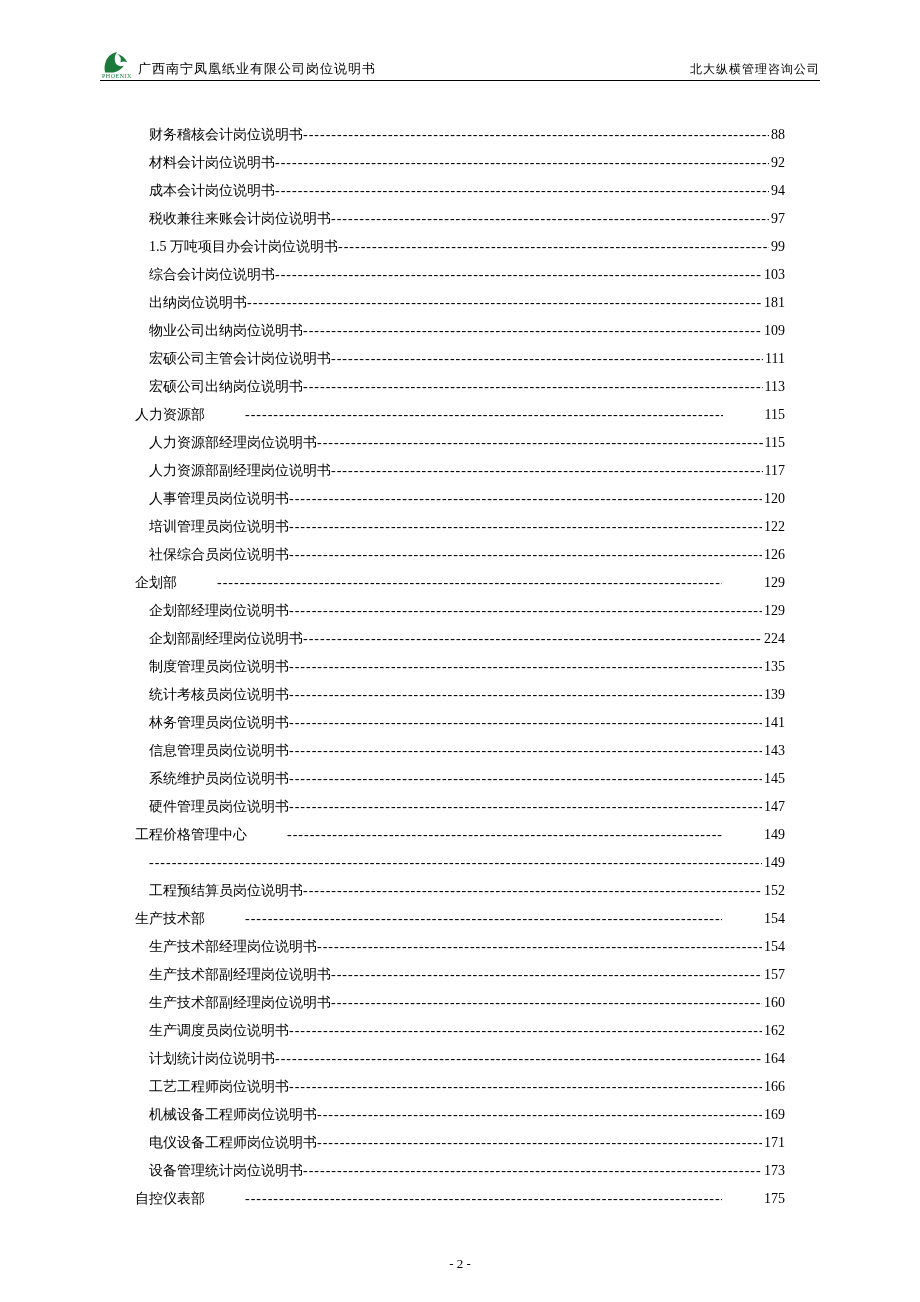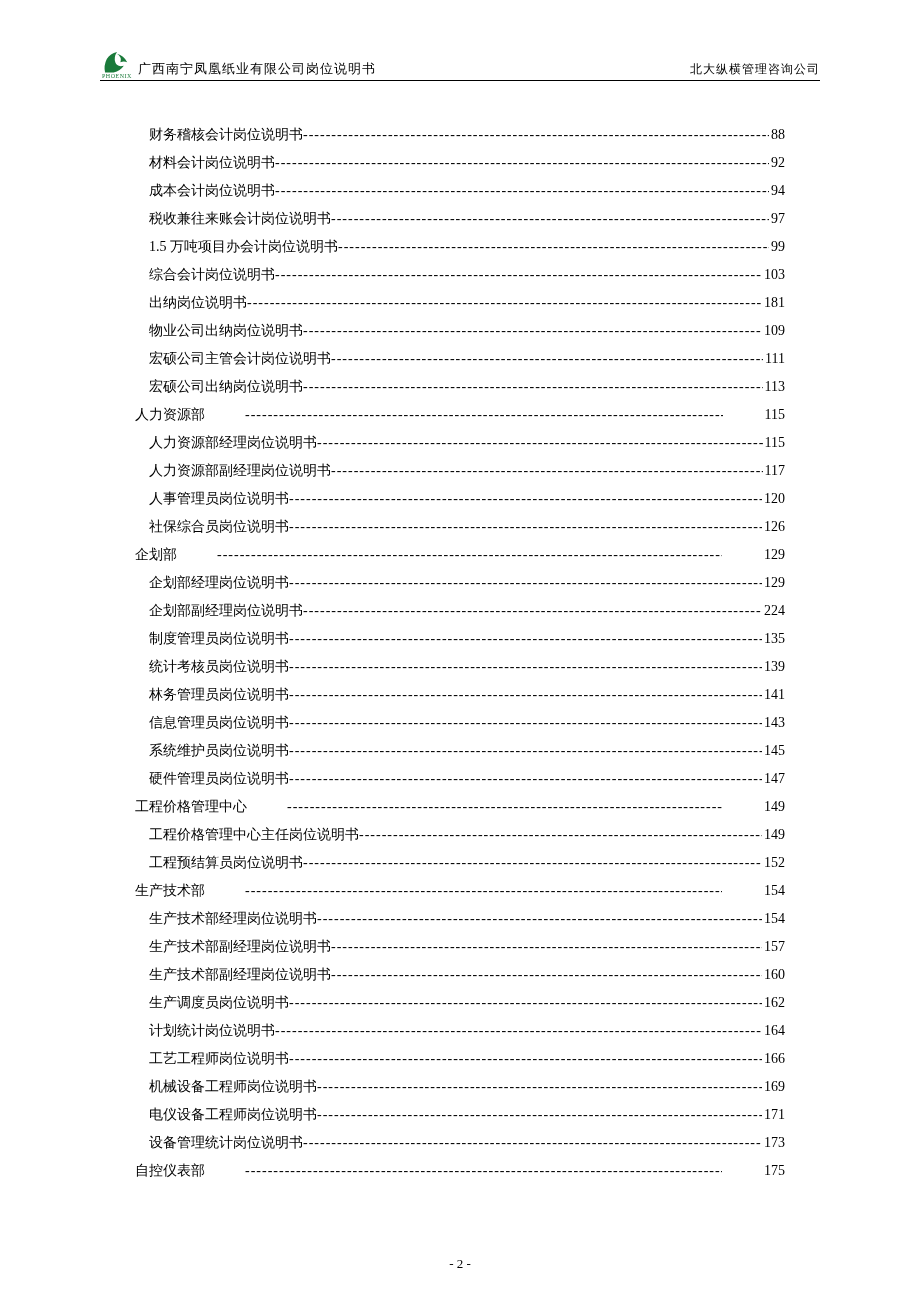--- a/index.html
+++ b/index.html
@@ -166,20 +166,25 @@
         <span class="toc-title">人力资源部副经理岗位说明书 </span>
         <span class="toc-leader"></span>
         <span class="toc-page">117</span>
       </div>
       <div class="toc-entry level-2">
         <span class="toc-title">人事管理员岗位说明书 </span>
         <span class="toc-leader"></span>
         <span class="toc-page">120</span>
       </div>
       <div class="toc-entry level-2">
+        <span class="toc-title">培训管理员岗位说明书 </span>
+        <span class="toc-leader"></span>
+        <span class="toc-page">122</span>
+      </div>
+      <div class="toc-entry level-2">
         <span class="toc-title">社保综合员岗位说明书 </span>
         <span class="toc-leader"></span>
         <span class="toc-page">126</span>
       </div>
       <div class="toc-entry level-1">
         <span class="toc-title">企划部 </span>
         <span class="toc-leader"></span>
         <span class="toc-page">129</span>
       </div>
       <div class="toc-entry level-2">
@@ -221,21 +226,20 @@
         <span class="toc-title">硬件管理员岗位说明书 </span>
         <span class="toc-leader"></span>
         <span class="toc-page">147</span>
       </div>
       <div class="toc-entry level-1">
         <span class="toc-title">工程价格管理中心 </span>
         <span class="toc-leader"></span>
         <span class="toc-page">149</span>
       </div>
       <div class="toc-entry level-2">
-        <span class="toc-title">工程价格管理中心主任岗位说明书 </span>
         <span class="toc-leader"></span>
         <span class="toc-page">149</span>
       </div>
       <div class="toc-entry level-2">
         <span class="toc-title">工程预结算员岗位说明书 </span>
         <span class="toc-leader"></span>
         <span class="toc-page">152</span>
       </div>
       <div class="toc-entry level-1">
         <span class="toc-title">生产技术部 </span>

